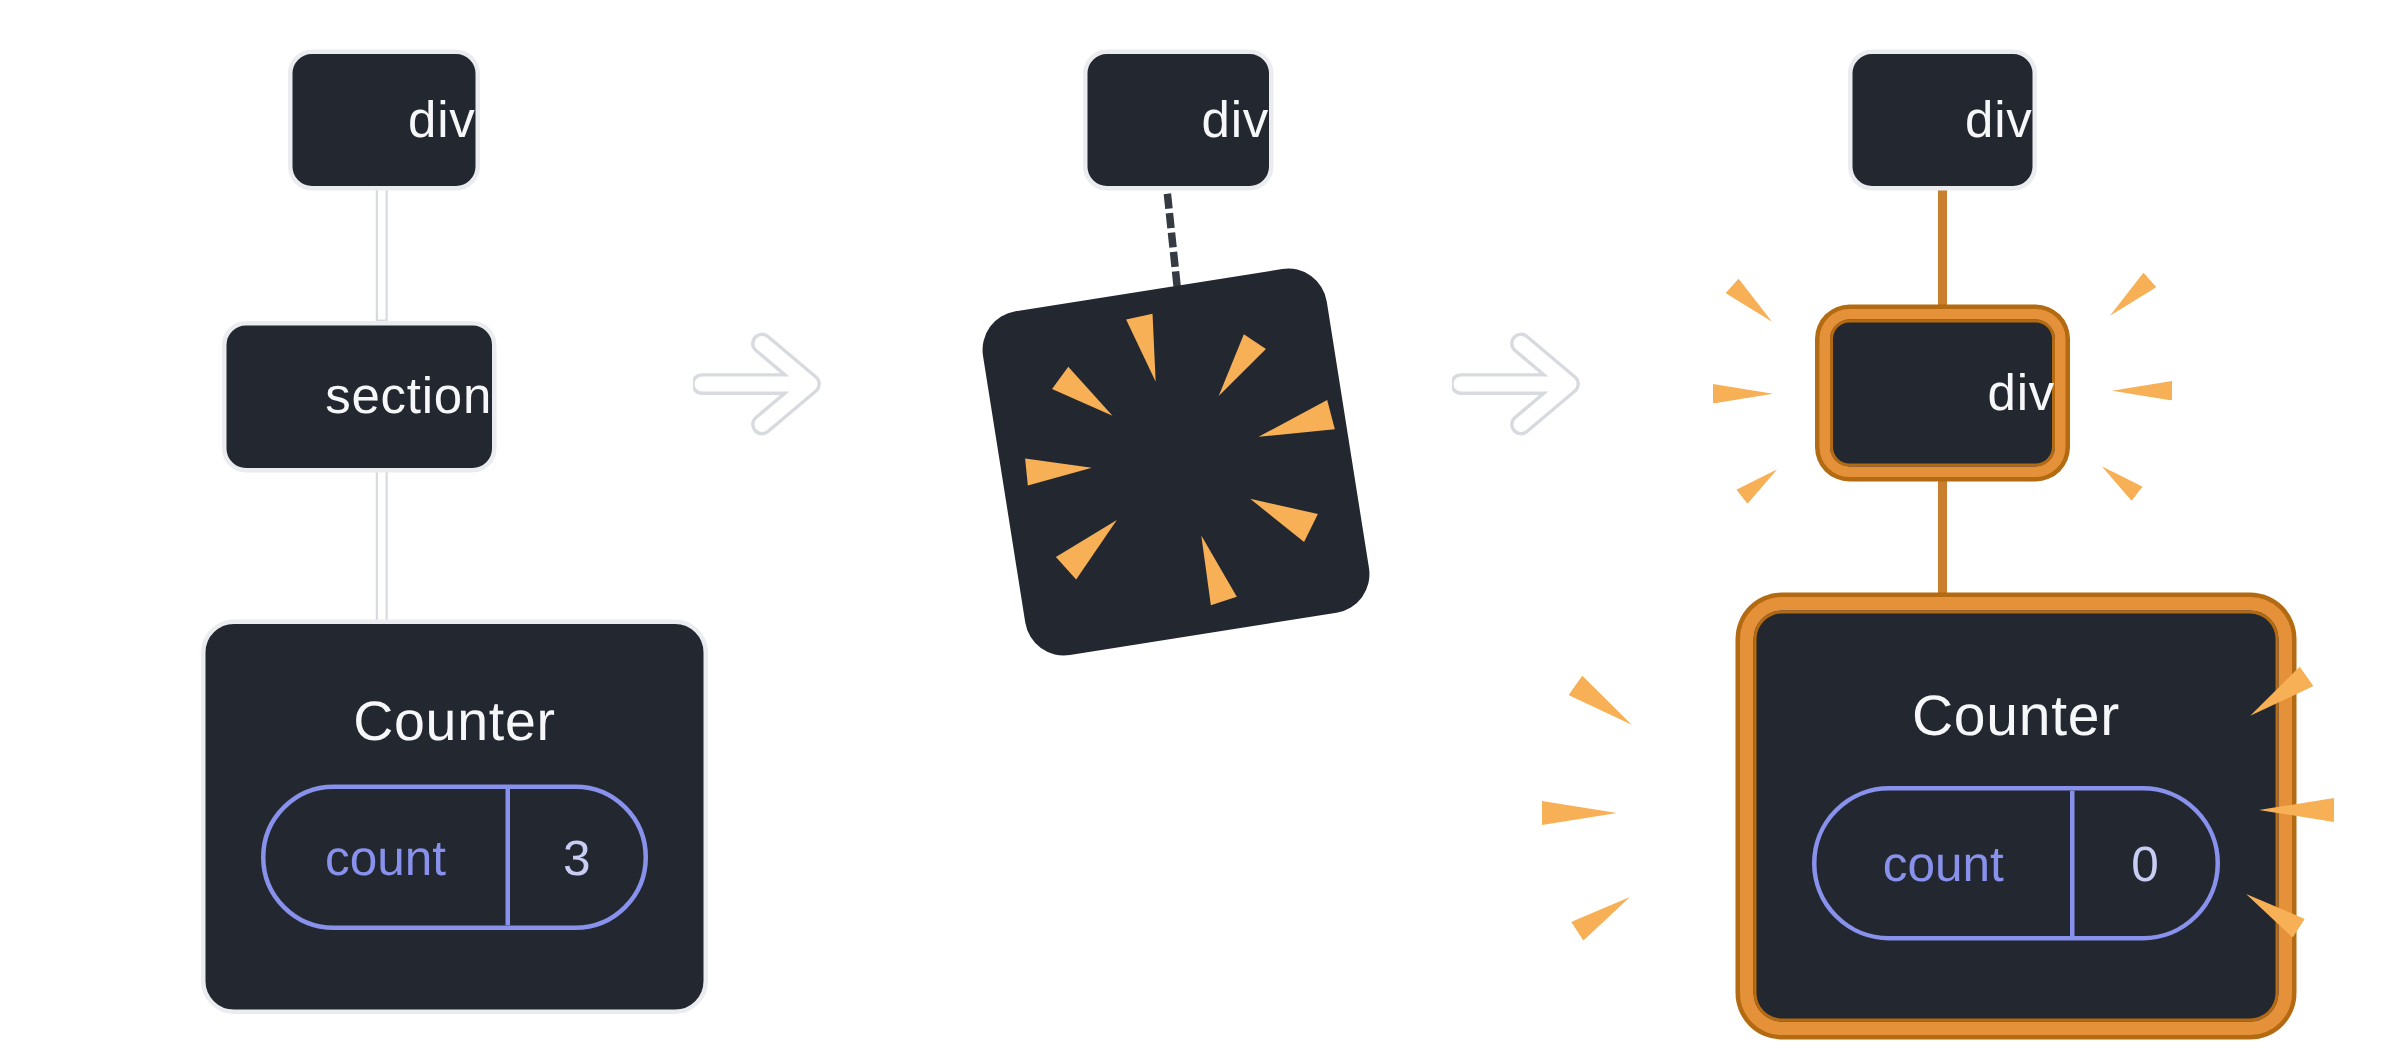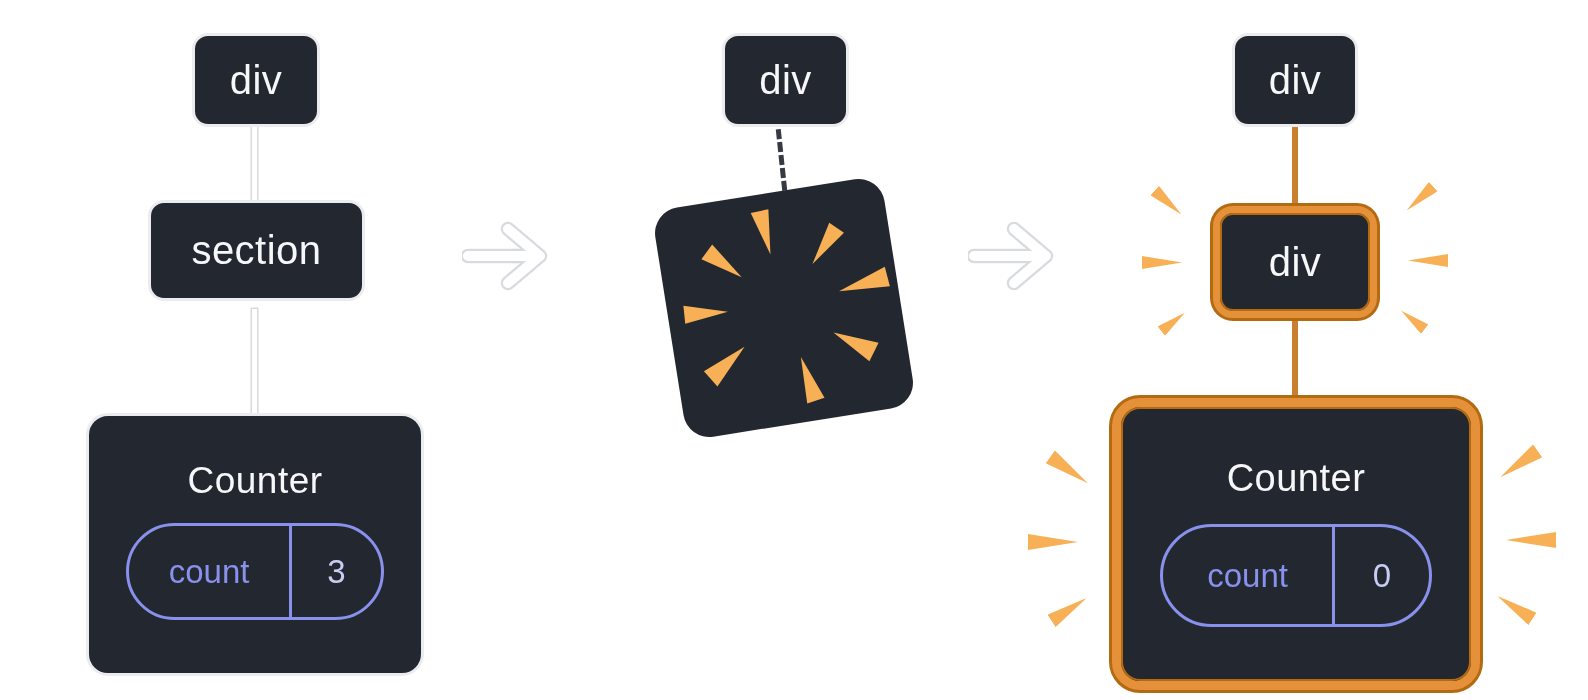--- a/index.html
+++ b/index.html
@@ -32,39 +32,40 @@
   }
   
   .node {
     position: absolute;
     z-index: 2;
     background: var(--node-fill);
     border: 3px solid var(--node-border);
     border-radius: 16px;
     display: flex;
     align-items: center;
-    justify-content: center;
+    justify-content: flex-end;
     color: var(--node-text);
-    font-size: 40px;
+    font-size: 34px;
     letter-spacing: 0.5px;
   }
   .node-hl {
     border: 7px solid var(--highlight-border);
     border-radius: 20px;
     box-shadow: 0 0 0 3px var(--highlight-edge), inset 0 0 0 2px var(--highlight-edge);
   }
   .component {
     position: absolute;
     z-index: 2;
     background: var(--node-fill);
     border: 3px solid var(--node-border);
     border-radius: 22px;
     display: flex;
     flex-direction: column;
     align-items: center;
+    margin-left: 48px;
   }
   .component-hl {
     border: 9px solid var(--highlight-border);
     border-radius: 28px;
     box-shadow: 0 0 0 3px var(--highlight-edge), inset 0 0 0 2px var(--highlight-edge);
   }
   .component-title {
     color: var(--node-text);
     font-size: 37px;
     letter-spacing: 0.5px;
@@ -162,21 +163,21 @@
 
 <div class="stage">
 
   <div class="connector" style="left:252px;top:125px;height:88px"></div>
   <div class="connector" style="left:252px;top:309px;height:107px"></div>
 
   <div class="node" style="left:192px;top:33px;width:128px;height:94px">
     <span>div</span>
   </div>
 
-  <div class="node" style="left:148px;top:200px;width:217px;height:101px">
+  <div class="node" style="left:148px;top:214px;width:183px;height:101px">
     <span>section</span>
   </div>
 
   <div class="component left" style="left:86px;top:413px;width:338px;height:263px">
     <div class="component-title">Counter</div>
     <div class="pill">
       <span class="pill-label">count</span>
       <span class="pill-divider"></span>
       <span class="pill-value">3</span>
     </div>

